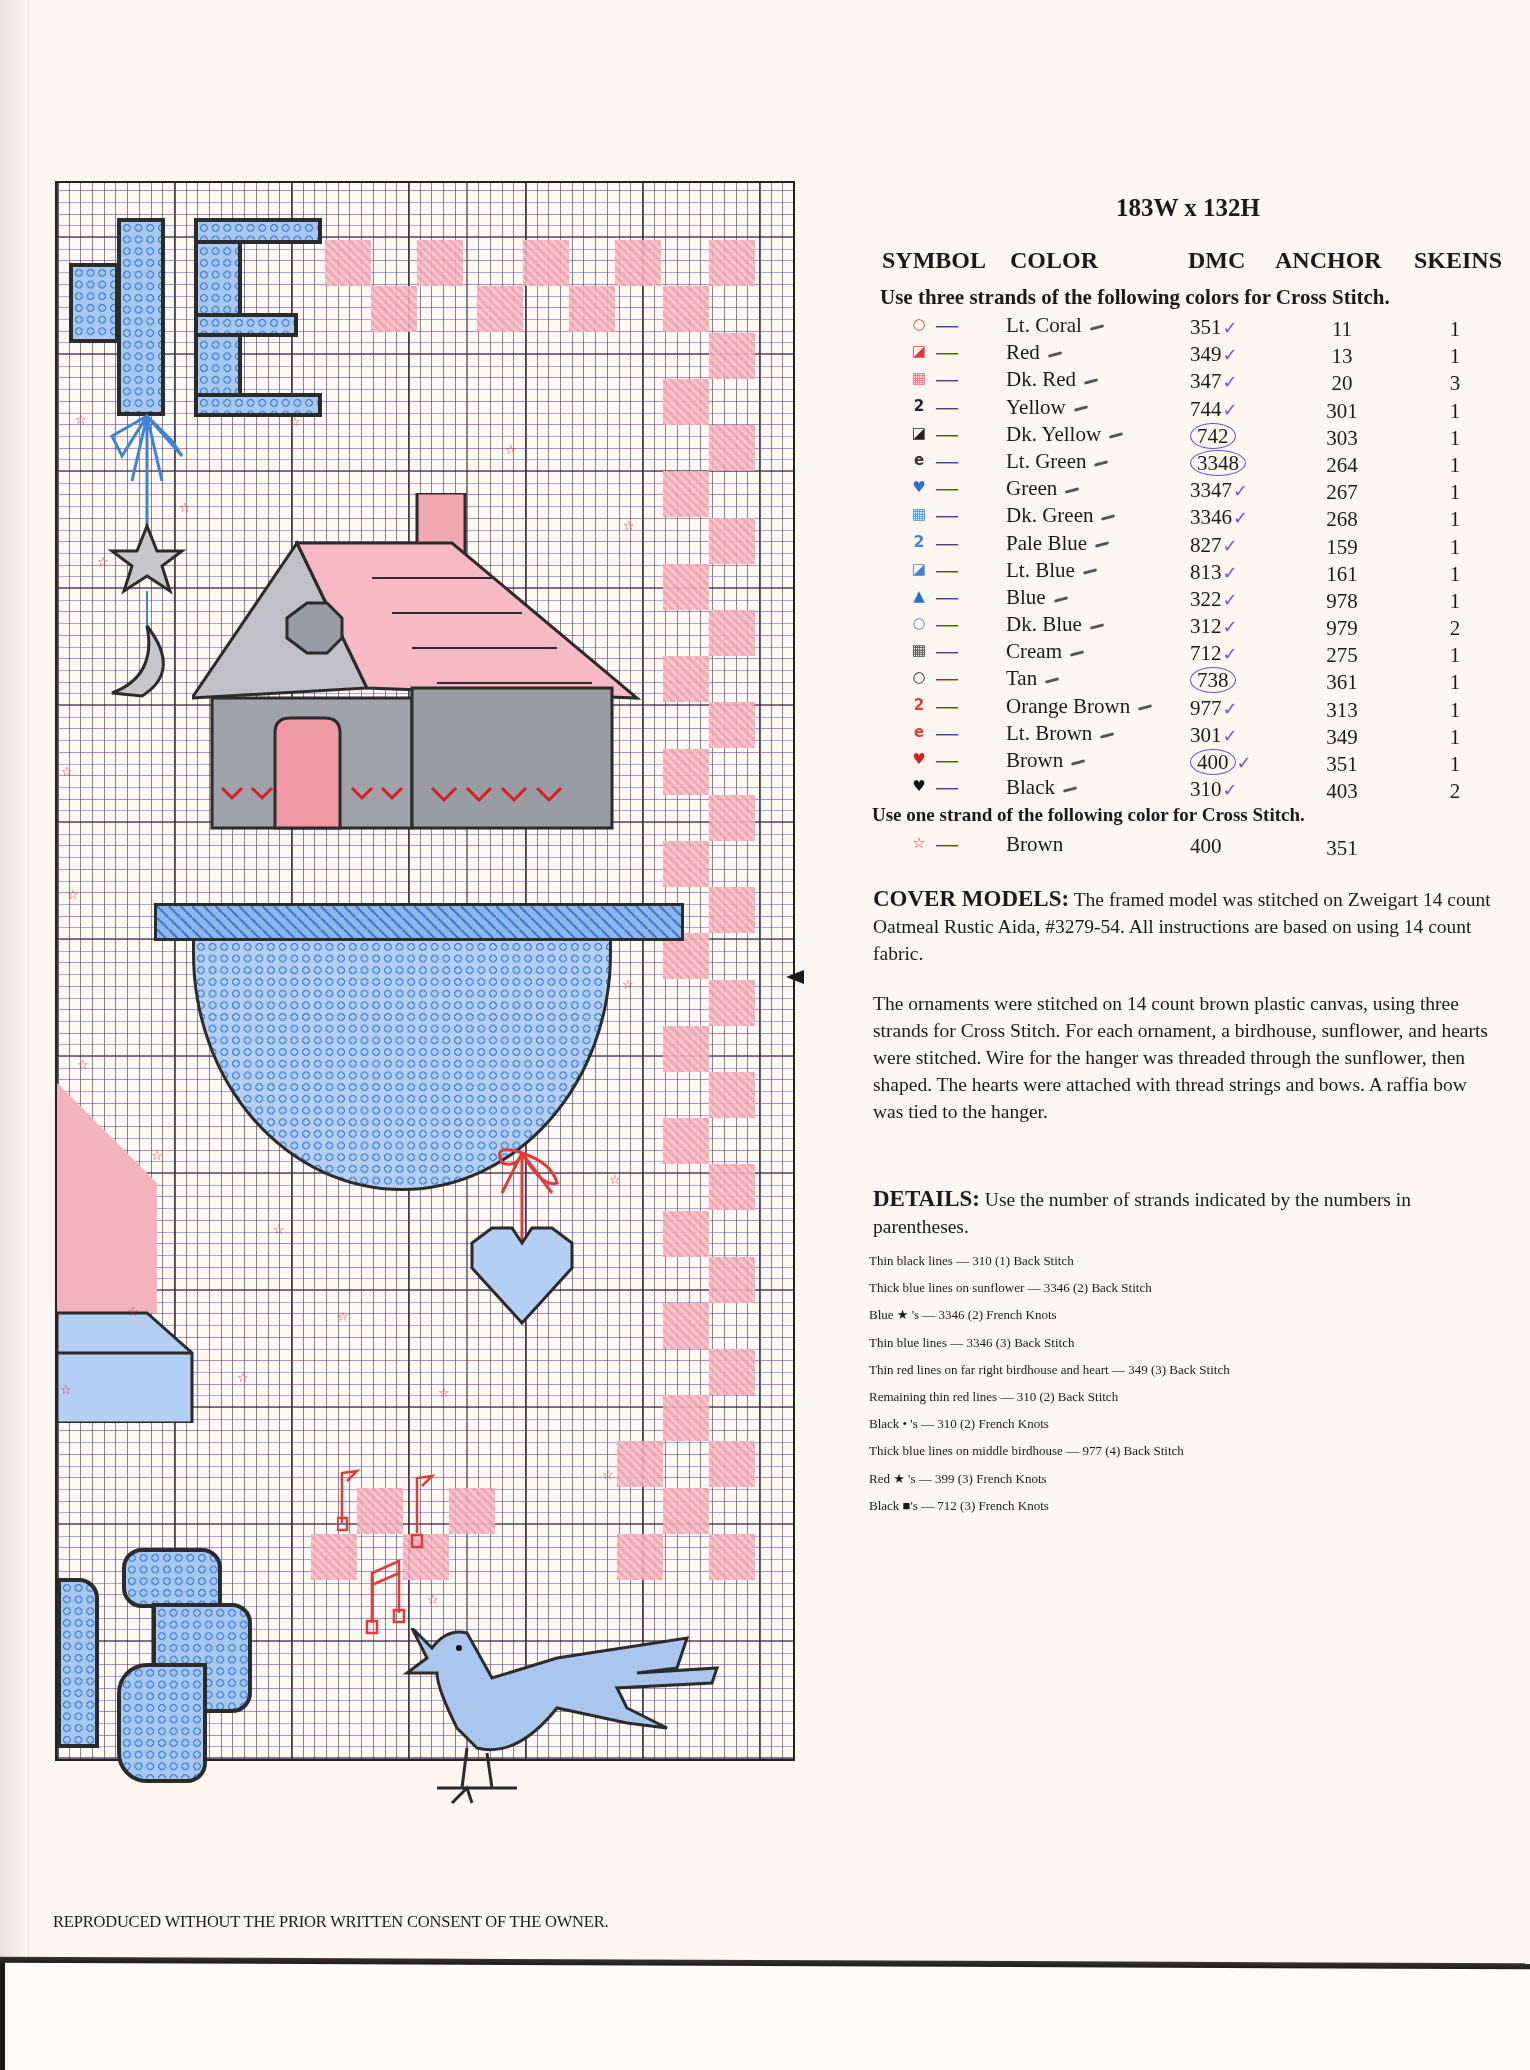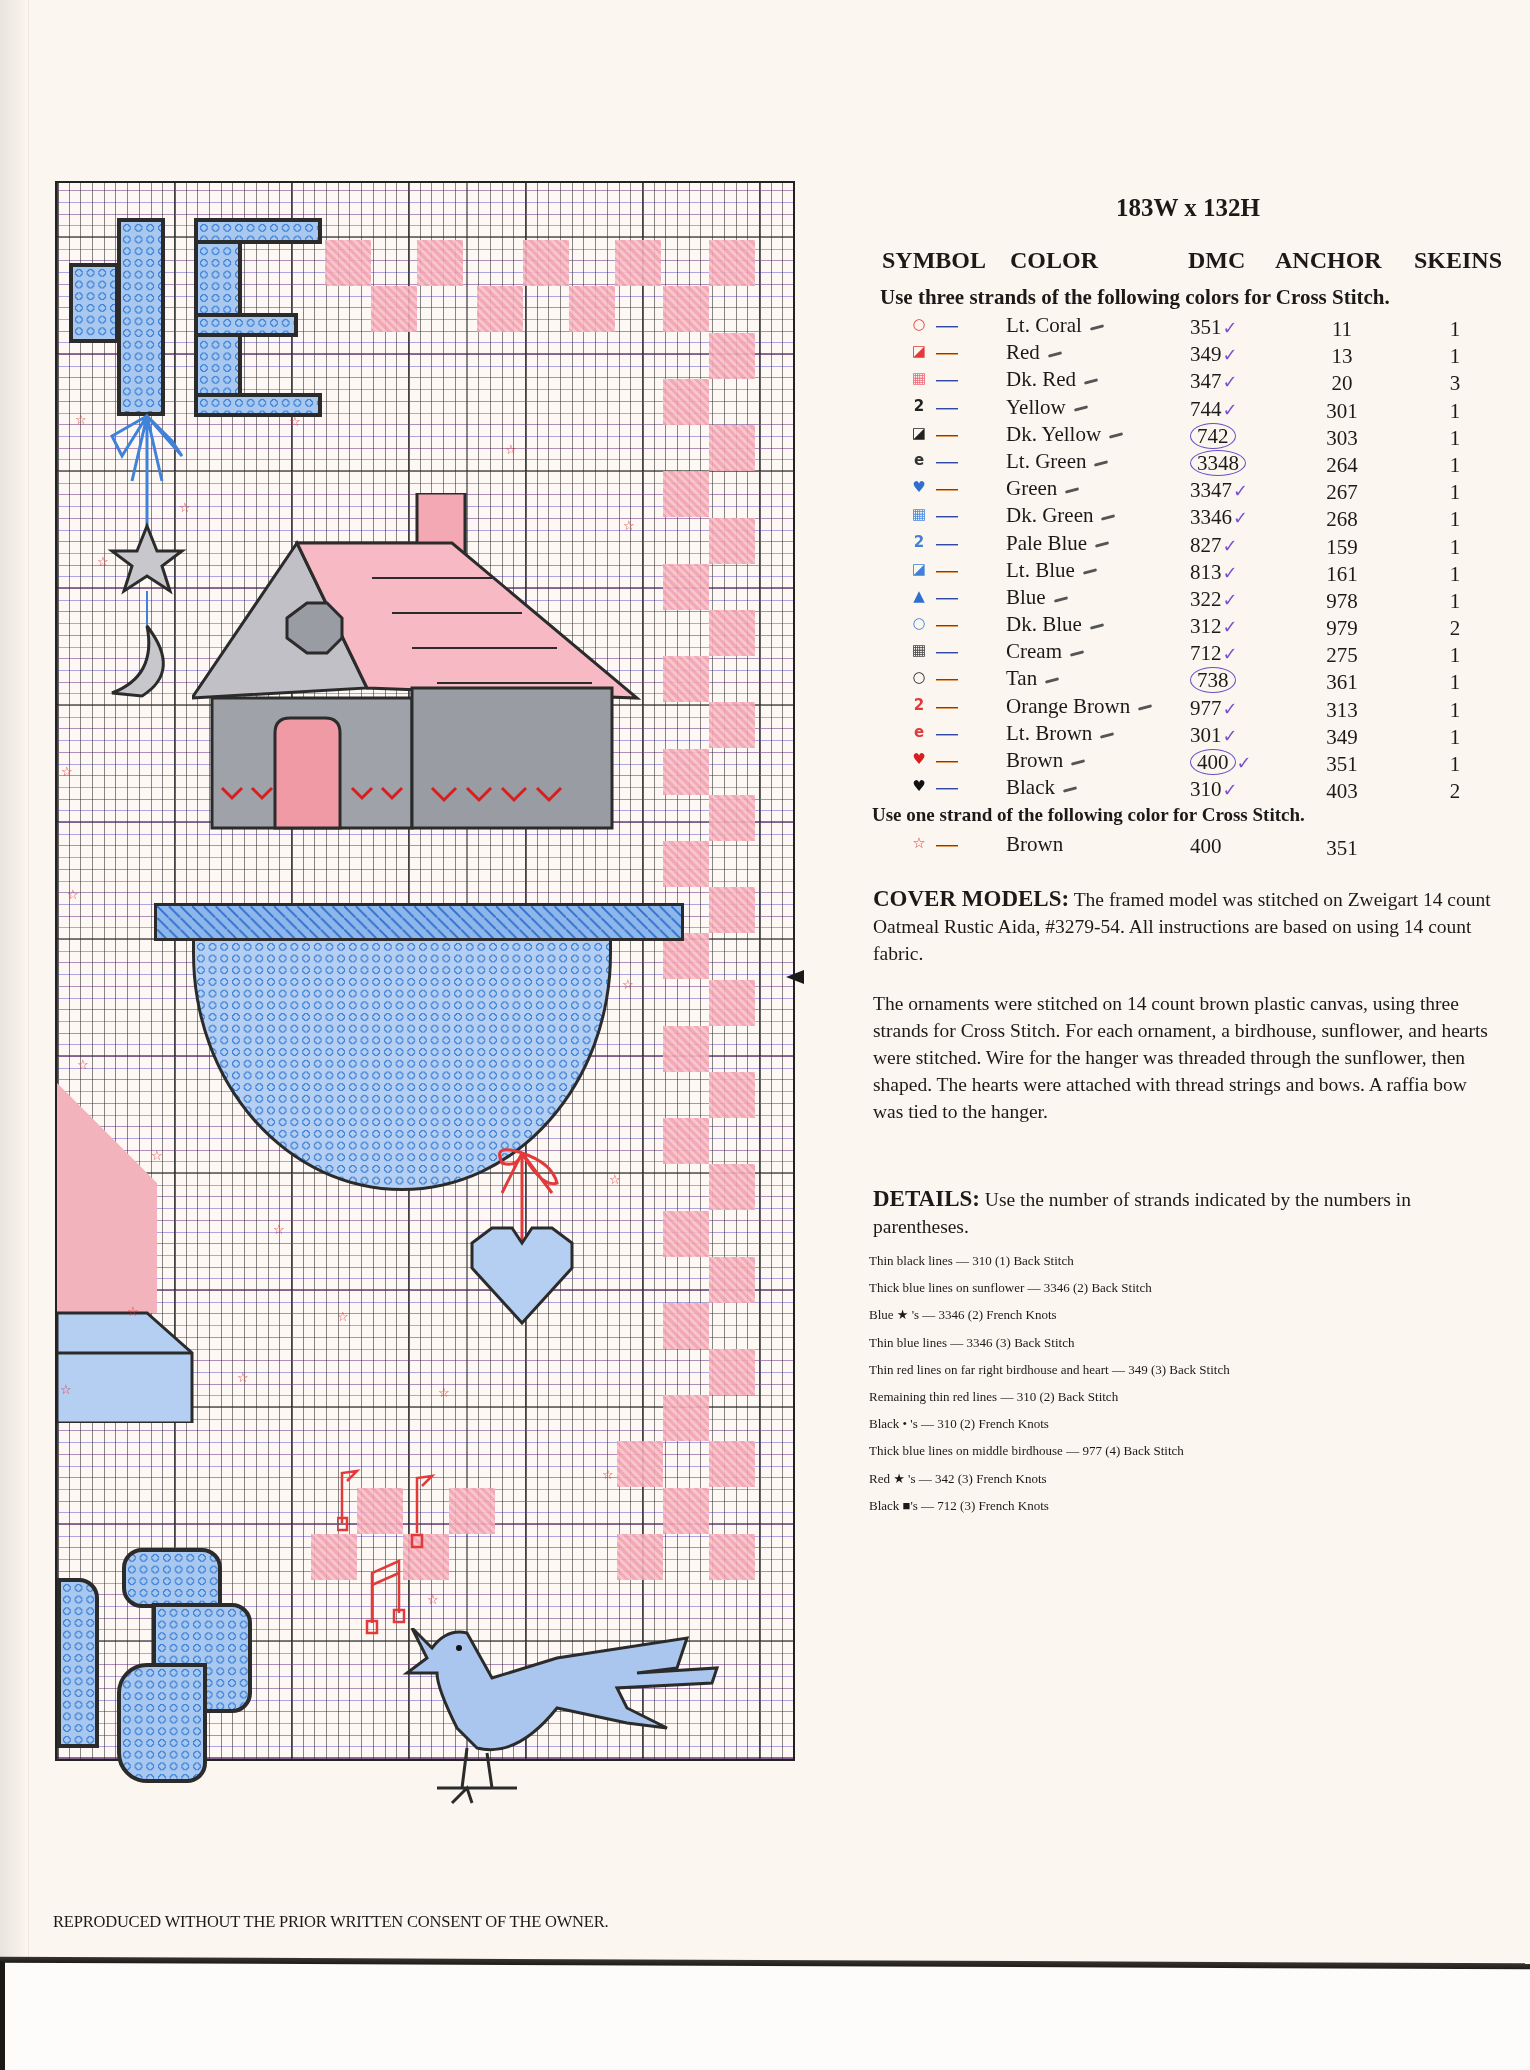--- a/index.html
+++ b/index.html
@@ -388,21 +388,21 @@
   </div>
   <div class="details-list" id="details-list">
       <div>Thin black lines — 310 (1) Back Stitch</div>
       <div>Thick blue lines on sunflower — 3346 (2) Back Stitch</div>
       <div>Blue ★ 's — 3346 (2) French Knots</div>
       <div>Thin blue lines — 3346 (3) Back Stitch</div>
       <div>Thin red lines on far right birdhouse and heart — 349 (3) Back Stitch</div>
       <div>Remaining thin red lines — 310 (2) Back Stitch</div>
       <div>Black • 's — 310 (2) French Knots</div>
       <div>Thick blue lines on middle birdhouse — 977 (4) Back Stitch</div>
-      <div>Red ★ 's — 342 (3) French Knots</div>
+      <div>Red ★ 's — 399 (3) French Knots</div>
       <div>Black ■'s — 712 (3) French Knots</div>
     </div>
 
   <div class="footer-note">REPRODUCED WITHOUT THE PRIOR WRITTEN CONSENT OF THE OWNER.</div>
 </div>
 <div class="page-bottom"></div>
 <div class="page-edge"></div>
 <div class="binder-strip"></div>
 
 </body></html>

